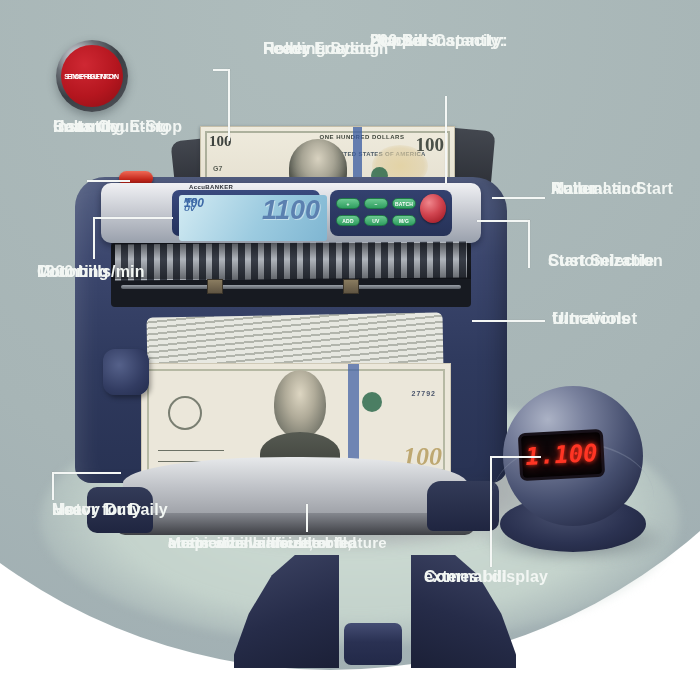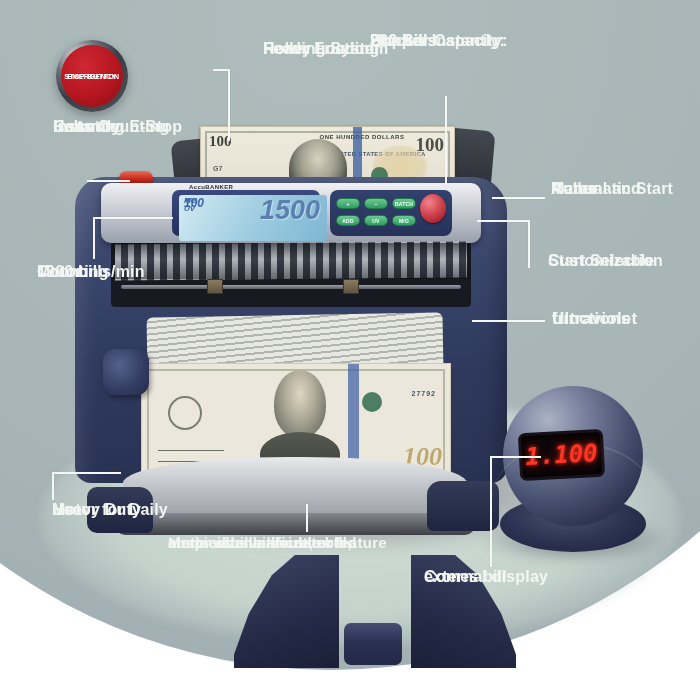--- a/index.html
+++ b/index.html
@@ -217,21 +217,21 @@
 
     <div class="panel-band">
       <span class="brand">AccuBANKER</span>
       <div class="lcd-module">
         <div class="lcd-screen">
           <div class="lcd-mode">
             <span class="m1">MG UV</span>
             <span class="m2">MIX</span>
             <span class="m3">100</span>
           </div>
-          <div class="lcd-count">1500</div>
+          <div class="lcd-count">1100</div>
         </div>
       </div>
       <div class="keypad-panel">
         <div class="key k1">+</div>
         <div class="key k2">–</div>
         <div class="key k3">BATCH</div>
         <div class="key k4">ADD</div>
         <div class="key k5">UV</div>
         <div class="key k6">M/G</div>
         <div class="red-btn"></div>

